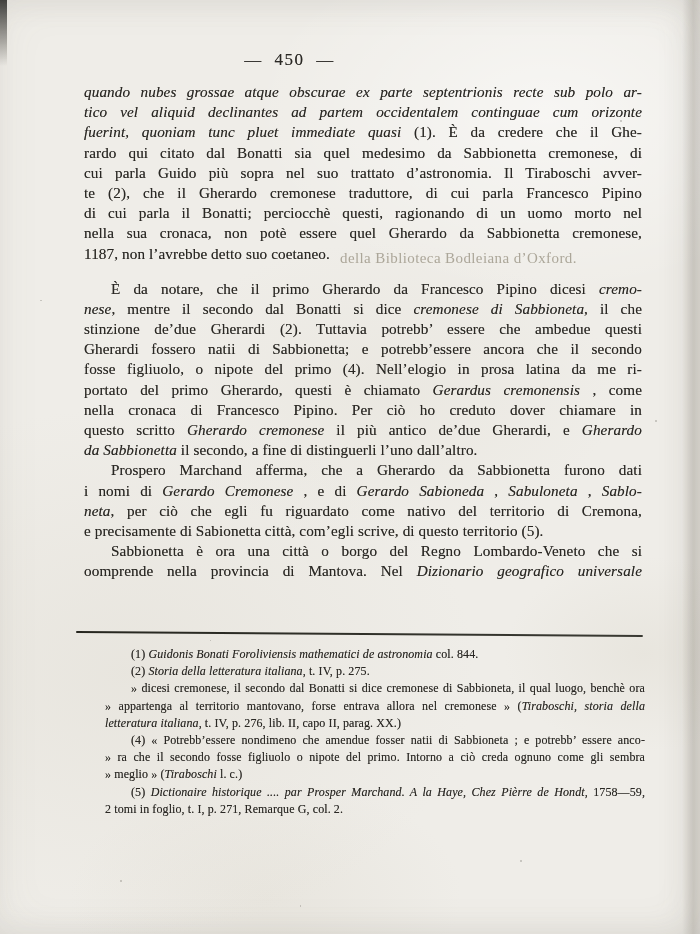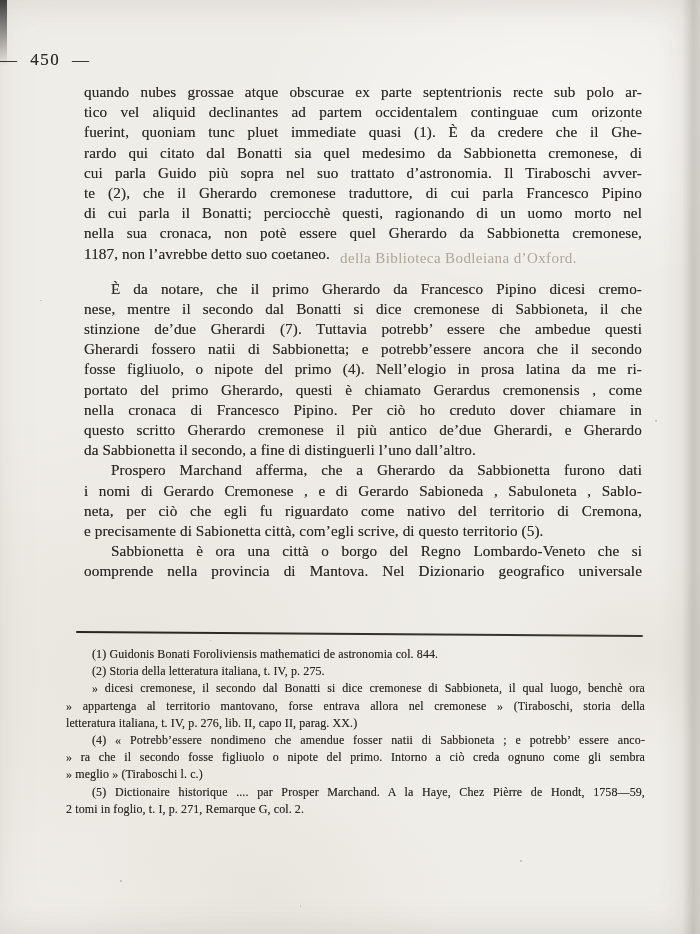--- a/index.html
+++ b/index.html
@@ -23,50 +23,50 @@
   .edge-left{
     position:absolute;left:0;top:0;width:7px;height:66px;
     background:linear-gradient(180deg, rgba(38,38,36,0.85), rgba(70,68,62,0.40) 62%, rgba(70,68,62,0));
     filter:blur(0.4px);
   }
   .edge-right{
     position:absolute;left:682px;top:0;width:18px;height:934px;
     background:linear-gradient(90deg, rgba(0,0,0,0) 0%, rgba(105,98,85,0.20) 62%, rgba(105,98,85,0.10) 100%);
   }
   .pagenum{
-    position:absolute;top:50px;left:0;width:579px;
+    position:absolute;top:50px;left:0;width:579px;text-align:center;
     font-size:17px;letter-spacing:1.5px;word-spacing:6px;
     text-shadow:0 0 0.6px rgba(42,40,36,0.55);
   }
   .main{
     position:absolute;top:82px;left:84px;width:558px;
     font-size:15.2px;letter-spacing:0.1px;
     text-shadow:0 0 0.6px rgba(42,40,36,0.55);
   }
   .main .line{height:20.2px;line-height:20.2px;}
   .line{
     text-align:justify;text-align-last:justify;
     white-space:nowrap;overflow:visible;
   }
   .line.nojust{text-align-last:left;}
-  .it{}
+  .it{font-style:italic;}
   .para.indent .line:first-child{text-indent:27px;}
   .para.gap{margin-top:15px;}
   .fnrule{
     position:absolute;top:631px;left:76px;width:567px;height:2px;
     background:linear-gradient(90deg,#26261f,#3a3a33);
     transform:rotate(0.4deg);transform-origin:left center;
     border-radius:1px;
   }
   .footnotes{
     position:absolute;top:646px;left:66px;width:579px;
     font-size:12px;letter-spacing:0.1px;
     text-shadow:0 0 0.5px rgba(42,40,36,0.5);
   }
-  .footnotes .line{height:17.2px;line-height:17.2px;}
+  .footnotes .line{height:17.2px;line-height:17.2px;margin-left:39px;}
   .fn .line:first-child{text-indent:26px;}
   .ghost{
     position:absolute;top:250px;left:340px;
     font-size:15px;color:rgba(148,141,125,0.75);
     filter:blur(0.5px);letter-spacing:0.4px;white-space:nowrap;
   }
   .speck{position:absolute;border-radius:50%;background:rgba(70,64,54,0.30);}
 </style>
 </head>
 <body>
@@ -87,21 +87,21 @@
         <div class="line"><span>rardo qui citato dal Bonatti sia quel medesimo da Sabbionetta cremonese, di</span></div>
         <div class="line"><span>cui parla Guido più sopra nel suo trattato d’astronomia. Il Tiraboschi avver-</span></div>
         <div class="line"><span>te (2), che il Gherardo cremonese traduttore, di cui parla Francesco Pipino</span></div>
         <div class="line"><span>di cui parla il Bonatti; perciocchè questi, ragionando di un uomo morto nel</span></div>
         <div class="line"><span>nella sua cronaca, non potè essere quel Gherardo da Sabbionetta cremonese,</span></div>
         <div class="line nojust"><span>1187, non l’avrebbe detto suo coetaneo.</span></div>
       </div>
       <div class="para indent gap">
         <div class="line"><span>È da notare, che il primo Gherardo da Francesco Pipino dicesi </span><span class="it">cremo-</span></div>
         <div class="line"><span class="it">nese</span><span>, mentre il secondo dal Bonatti si dice </span><span class="it">cremonese di Sabbioneta</span><span>, il che</span></div>
-        <div class="line"><span>stinzione de’due Gherardi (7). Tuttavia potrebb’ essere che ambedue questi</span></div>
+        <div class="line"><span>stinzione de’due Gherardi (2). Tuttavia potrebb’ essere che ambedue questi</span></div>
         <div class="line"><span>Gherardi fossero natii di Sabbionetta; e potrebb’essere ancora che il secondo</span></div>
         <div class="line"><span>fosse figliuolo, o nipote del primo (4). Nell’elogio in prosa latina da me ri-</span></div>
         <div class="line"><span>portato del primo Gherardo, questi è chiamato </span><span class="it">Gerardus cremonensis</span><span> , come</span></div>
         <div class="line"><span>nella cronaca di Francesco Pipino. Per ciò ho creduto dover chiamare in</span></div>
         <div class="line"><span>questo scritto </span><span class="it">Gherardo cremonese</span><span> il più antico de’due Gherardi, e </span><span class="it">Gherardo</span></div>
         <div class="line nojust"><span class="it">da Sabbionetta</span><span> il secondo, a fine di distinguerli l’uno dall’altro.</span></div>
       </div>
       <div class="para indent">
         <div class="line"><span>Prospero Marchand afferma, che a Gherardo da Sabbionetta furono dati</span></div>
         <div class="line"><span>i nomi di </span><span class="it">Gerardo Cremonese</span><span> , e di </span><span class="it">Gerardo Sabioneda</span><span> , </span><span class="it">Sabuloneta</span><span> , </span><span class="it">Sablo-</span></div>

